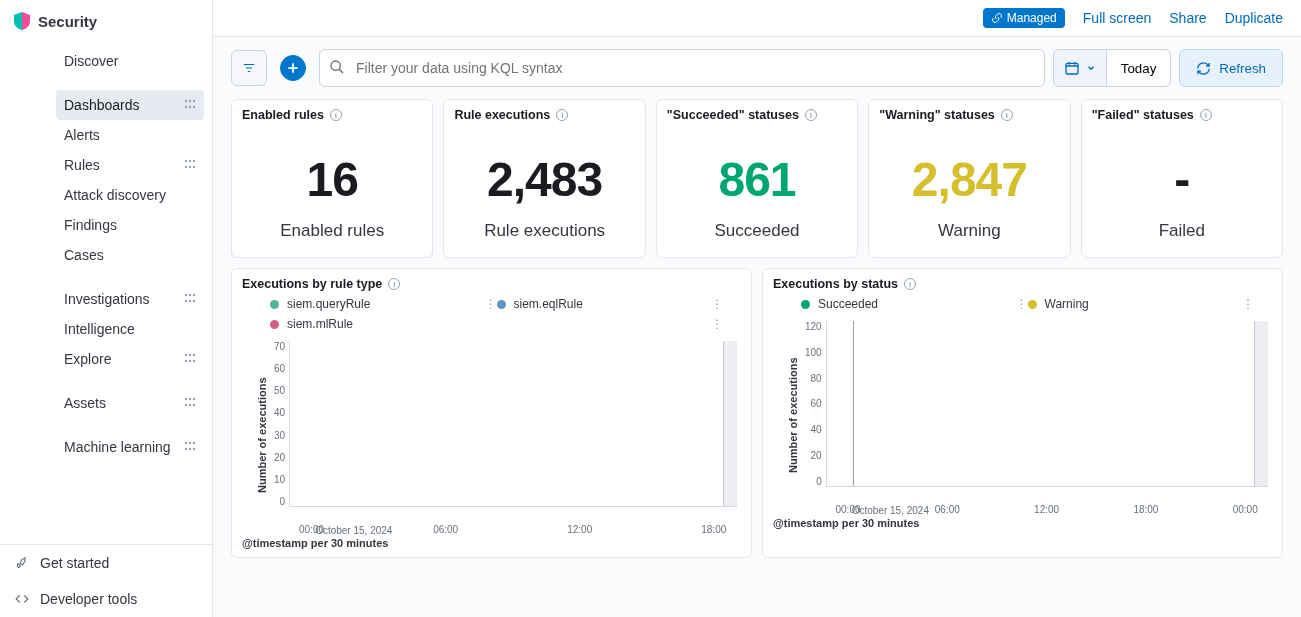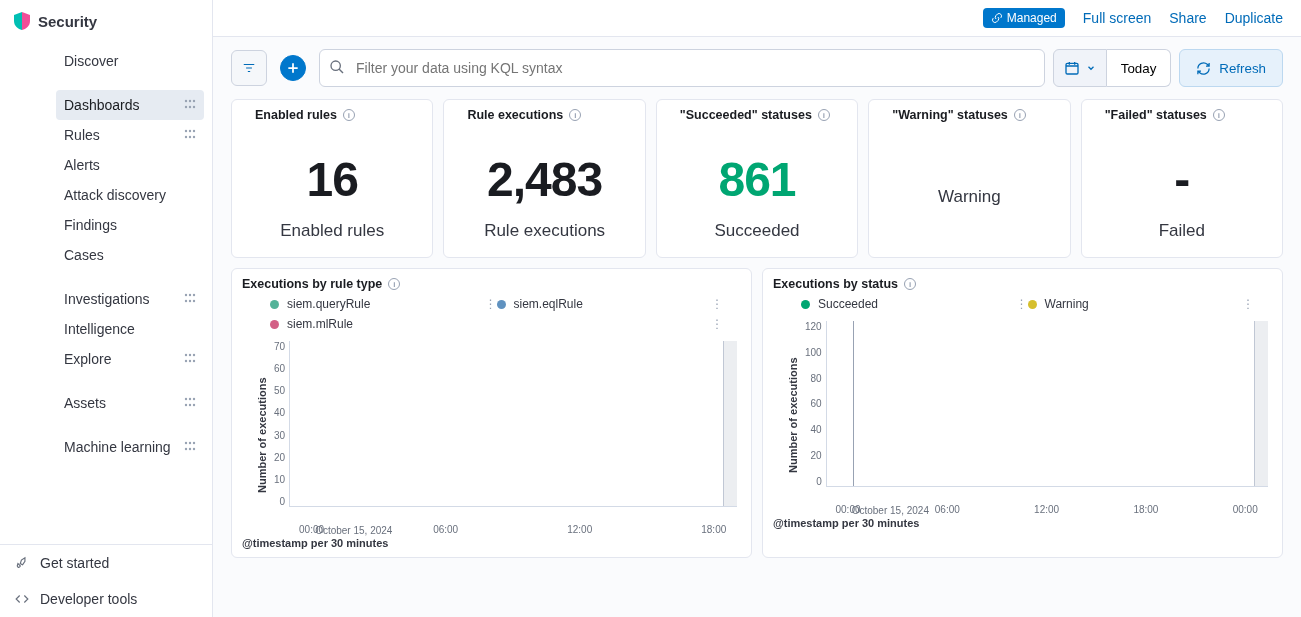--- a/index.html
+++ b/index.html
@@ -26,21 +26,21 @@
   .qb-btn { width:36px; height:36px; border:1px solid #cdd3df; border-radius:6px; background:#f5f7fa; display:flex; align-items:center; justify-content:center; cursor:pointer;}
   .qb-btn.add { background:#07c; border-color:#07c; color:#fff; border-radius:50%; width:26px; height:26px; margin:5px;}
   .search-wrap { position:relative; display:flex; align-items:center;}
   .search-input { flex:1; height:38px; border:1px solid #cdd3df; border-radius:6px; padding:0 12px 0 36px; font-size:14px; background:#fff;}
   .search-icon { position:absolute; left:10px; color:#69707d;}
   .date-btn { height:38px; border:1px solid #cdd3df; border-radius:6px 0 0 6px; padding:0 10px; background:#f0f3f9; display:flex; align-items:center; gap:6px; cursor:pointer; color:#006bb8;}
   .today-btn { height:38px; border:1px solid #cdd3df; border-left:none; border-radius:0 6px 6px 0; padding:0 14px; background:#fff; display:flex; align-items:center; cursor:pointer;}
   .refresh-btn { height:38px; border:1px solid #bcd8f0; border-radius:6px; padding:0 16px; background:#e6f1fb; color:#006bb8; display:flex; align-items:center; gap:8px; cursor:pointer; font-weight:500;}
   
   .cards { display:flex; gap:10px; padding:0 18px 10px;}
-  .card { flex:1; background:#fff; border:1px solid #e3e6ef; border-radius:6px; padding:8px 23px 16px; display:flex; flex-direction:column;}
+  .card { flex:1; background:#fff; border:1px solid #e3e6ef; border-radius:6px; padding:8px 10px 16px; display:flex; flex-direction:column;}
   .card-title { font-size:12.5px; font-weight:700; color:#1a1c21; display:flex; align-items:center; gap:6px;}
   .info-icon { width:12px; height:12px; border:1px solid #98a2b3; border-radius:50%; display:inline-flex; align-items:center; justify-content:center; font-size:8px; color:#98a2b3;}
   .card-body { flex:1; display:flex; flex-direction:column; align-items:center; justify-content:center; gap:14px; padding-top:30px;}
   .metric { font-size:48px; font-weight:700; letter-spacing:-1px; color:#1a1c21;}
   .metric.green { color:#00a672;}
   .metric.yellow { color:#d6bf2d;}
   .metric-label { font-size:17px; color:#343741;}
   
   .charts-row { display:flex; gap:10px; padding:0 18px;}
   .chart-panel { flex:1; background:#fff; border:1px solid #e3e6ef; border-radius:6px; padding:8px 10px 6px; position:relative;}
@@ -86,32 +86,32 @@
           <span class="dots"><svg width="12" height="12" viewBox="0 0 12 12">
               <circle cx="2" cy="3" r="1.2" fill="currentColor"></circle>
               <circle cx="6" cy="3" r="1.2" fill="currentColor"></circle>
               <circle cx="10" cy="3" r="1.2" fill="currentColor"></circle>
               <circle cx="2" cy="9" r="1.2" fill="currentColor"></circle>
               <circle cx="6" cy="9" r="1.2" fill="currentColor"></circle>
               <circle cx="10" cy="9" r="1.2" fill="currentColor"></circle>
             </svg></span>
         </div>
         <div class="nav-item">
+          <span>Alerts</span>
+        </div>
+        <div class="nav-item">
           <span>Rules</span>
           <span class="dots"><svg width="12" height="12" viewBox="0 0 12 12">
               <circle cx="2" cy="3" r="1.2" fill="currentColor"></circle>
               <circle cx="6" cy="3" r="1.2" fill="currentColor"></circle>
               <circle cx="10" cy="3" r="1.2" fill="currentColor"></circle>
               <circle cx="2" cy="9" r="1.2" fill="currentColor"></circle>
               <circle cx="6" cy="9" r="1.2" fill="currentColor"></circle>
               <circle cx="10" cy="9" r="1.2" fill="currentColor"></circle>
             </svg></span>
-        </div>
-        <div class="nav-item">
-          <span>Alerts</span>
         </div>
         <div class="nav-item">
           <span>Attack discovery</span>
         </div>
         <div class="nav-item">
           <span>Findings</span>
         </div>
         <div class="nav-item">
           <span>Cases</span>
         </div>
@@ -271,20 +271,21 @@
             <div class="metric green">861</div>
             <div class="metric-label">Succeeded</div>
           </div>
         </div>
         <div class="card">
           <div class="card-title">
             <span>"Warning" statuses</span>
             <span class="info-icon">i</span>
           </div>
           <div class="card-body">
+            <div class="metric yellow">2,847</div>
             <div class="metric-label">Warning</div>
           </div>
         </div>
         <div class="card">
           <div class="card-title">
             <span>"Failed" statuses</span>
             <span class="info-icon">i</span>
           </div>
           <div class="card-body">
             <div class="metric ">-</div>

